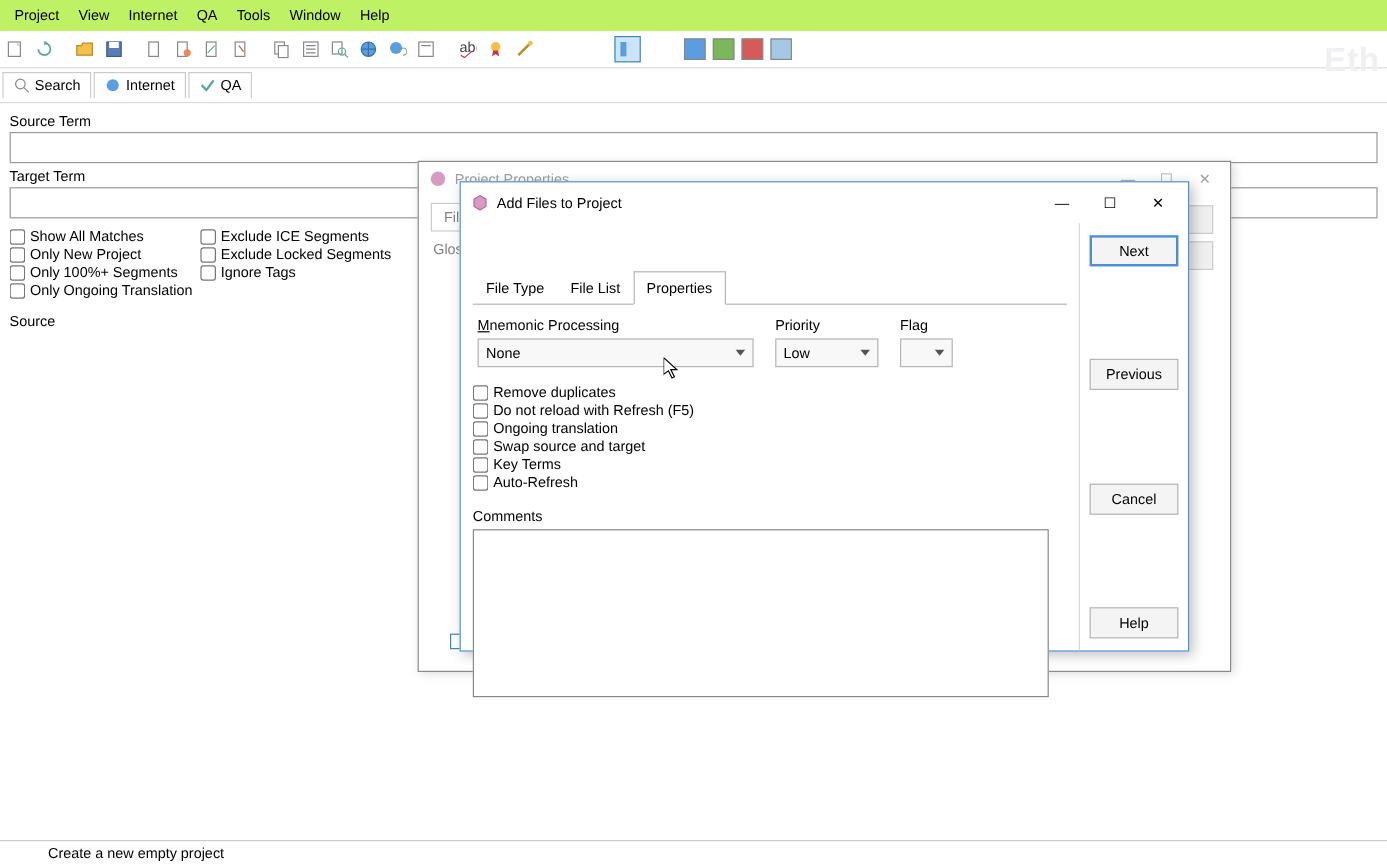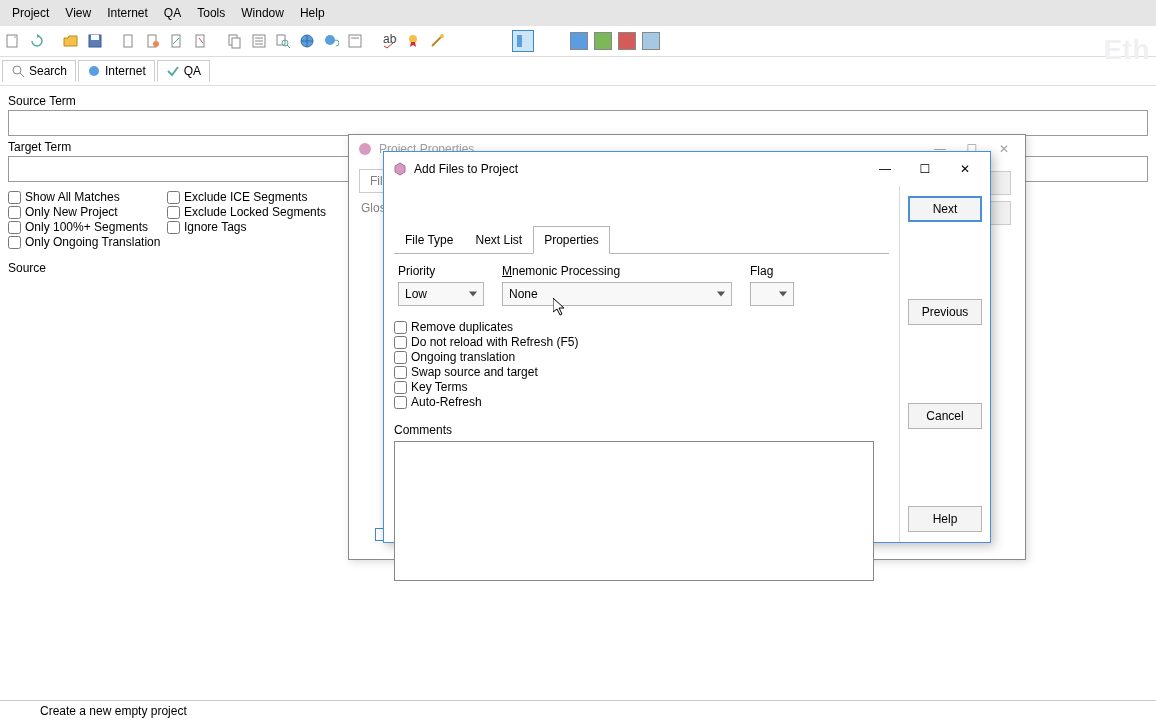--- a/index.html
+++ b/index.html
@@ -1,19 +1,19 @@
 <!DOCTYPE html>
 <html><head>
 <meta charset="utf-8">
 <style>
 * { box-sizing: border-box; font-family: "Segoe UI", Tahoma, sans-serif; font-size: 12px; }
 body { margin: 0; padding: 0; background: #fff; overflow: hidden; width: 1156px; height: 720px; position: relative; }
 
 
-.menubar { display: flex; padding: 2px 4px; gap: 0; background: #e5e5e5; }
+.menubar { display: flex; padding: 2px 4px; gap: 0; background: #bef264; }
 .menubar span { padding: 4px 8px; cursor: default; }
 
 
 .toolbar { display: flex; align-items: center; padding: 4px 2px; gap: 2px; border-bottom: 1px solid #ddd; background: #fff; }
 .tb-btn { width: 22px; height: 22px; display: flex; align-items: center; justify-content: center; border: 1px solid transparent; }
 .tb-sep { width: 8px; }
 .tb-btn svg { width: 16px; height: 16px; }
 .tb-btn.active { border: 1px solid #3a8ac4; background: #cde6f7; }
 .tb-color { width: 18px; height: 18px; border: 1px solid #888; }
 
@@ -321,37 +321,37 @@
     <span>Add Files to Project</span>
     <span class="spacer"></span>
     <span class="winbtn">—</span>
     <span class="winbtn">☐</span>
     <span class="winbtn">✕</span>
   </div>
   <div class="fg-body">
     <div class="fg-main">
       <div class="prop-tabs">
         <div class="prop-tab">File Type</div>
-        <div class="prop-tab">Next List</div>
+        <div class="prop-tab">File List</div>
         <div class="prop-tab active">Properties</div>
       </div>
       <div class="prop-content">
+        <div class="col">
+          <label><u>M</u>nemonic Processing</label>
+          <div class="select mnemonic">
+              <span>None</span>
+            </div>
+        </div>
         <div class="col">
           <label>Priority</label>
           <div class="select priority">
               <span>Low</span>
             </div>
         </div>
         <div class="col">
-          <label><u>M</u>nemonic Processing</label>
-          <div class="select mnemonic">
-              <span>None</span>
-            </div>
-        </div>
-        <div class="col">
           <label>Flag</label>
           <div class="select flag"></div>
         </div>
       </div>
       <div class="check-list">
         <div class="checkrow">
             <input type="checkbox" style="">
             <span>Remove duplicates</span>
           </div>
         <div class="checkrow">

